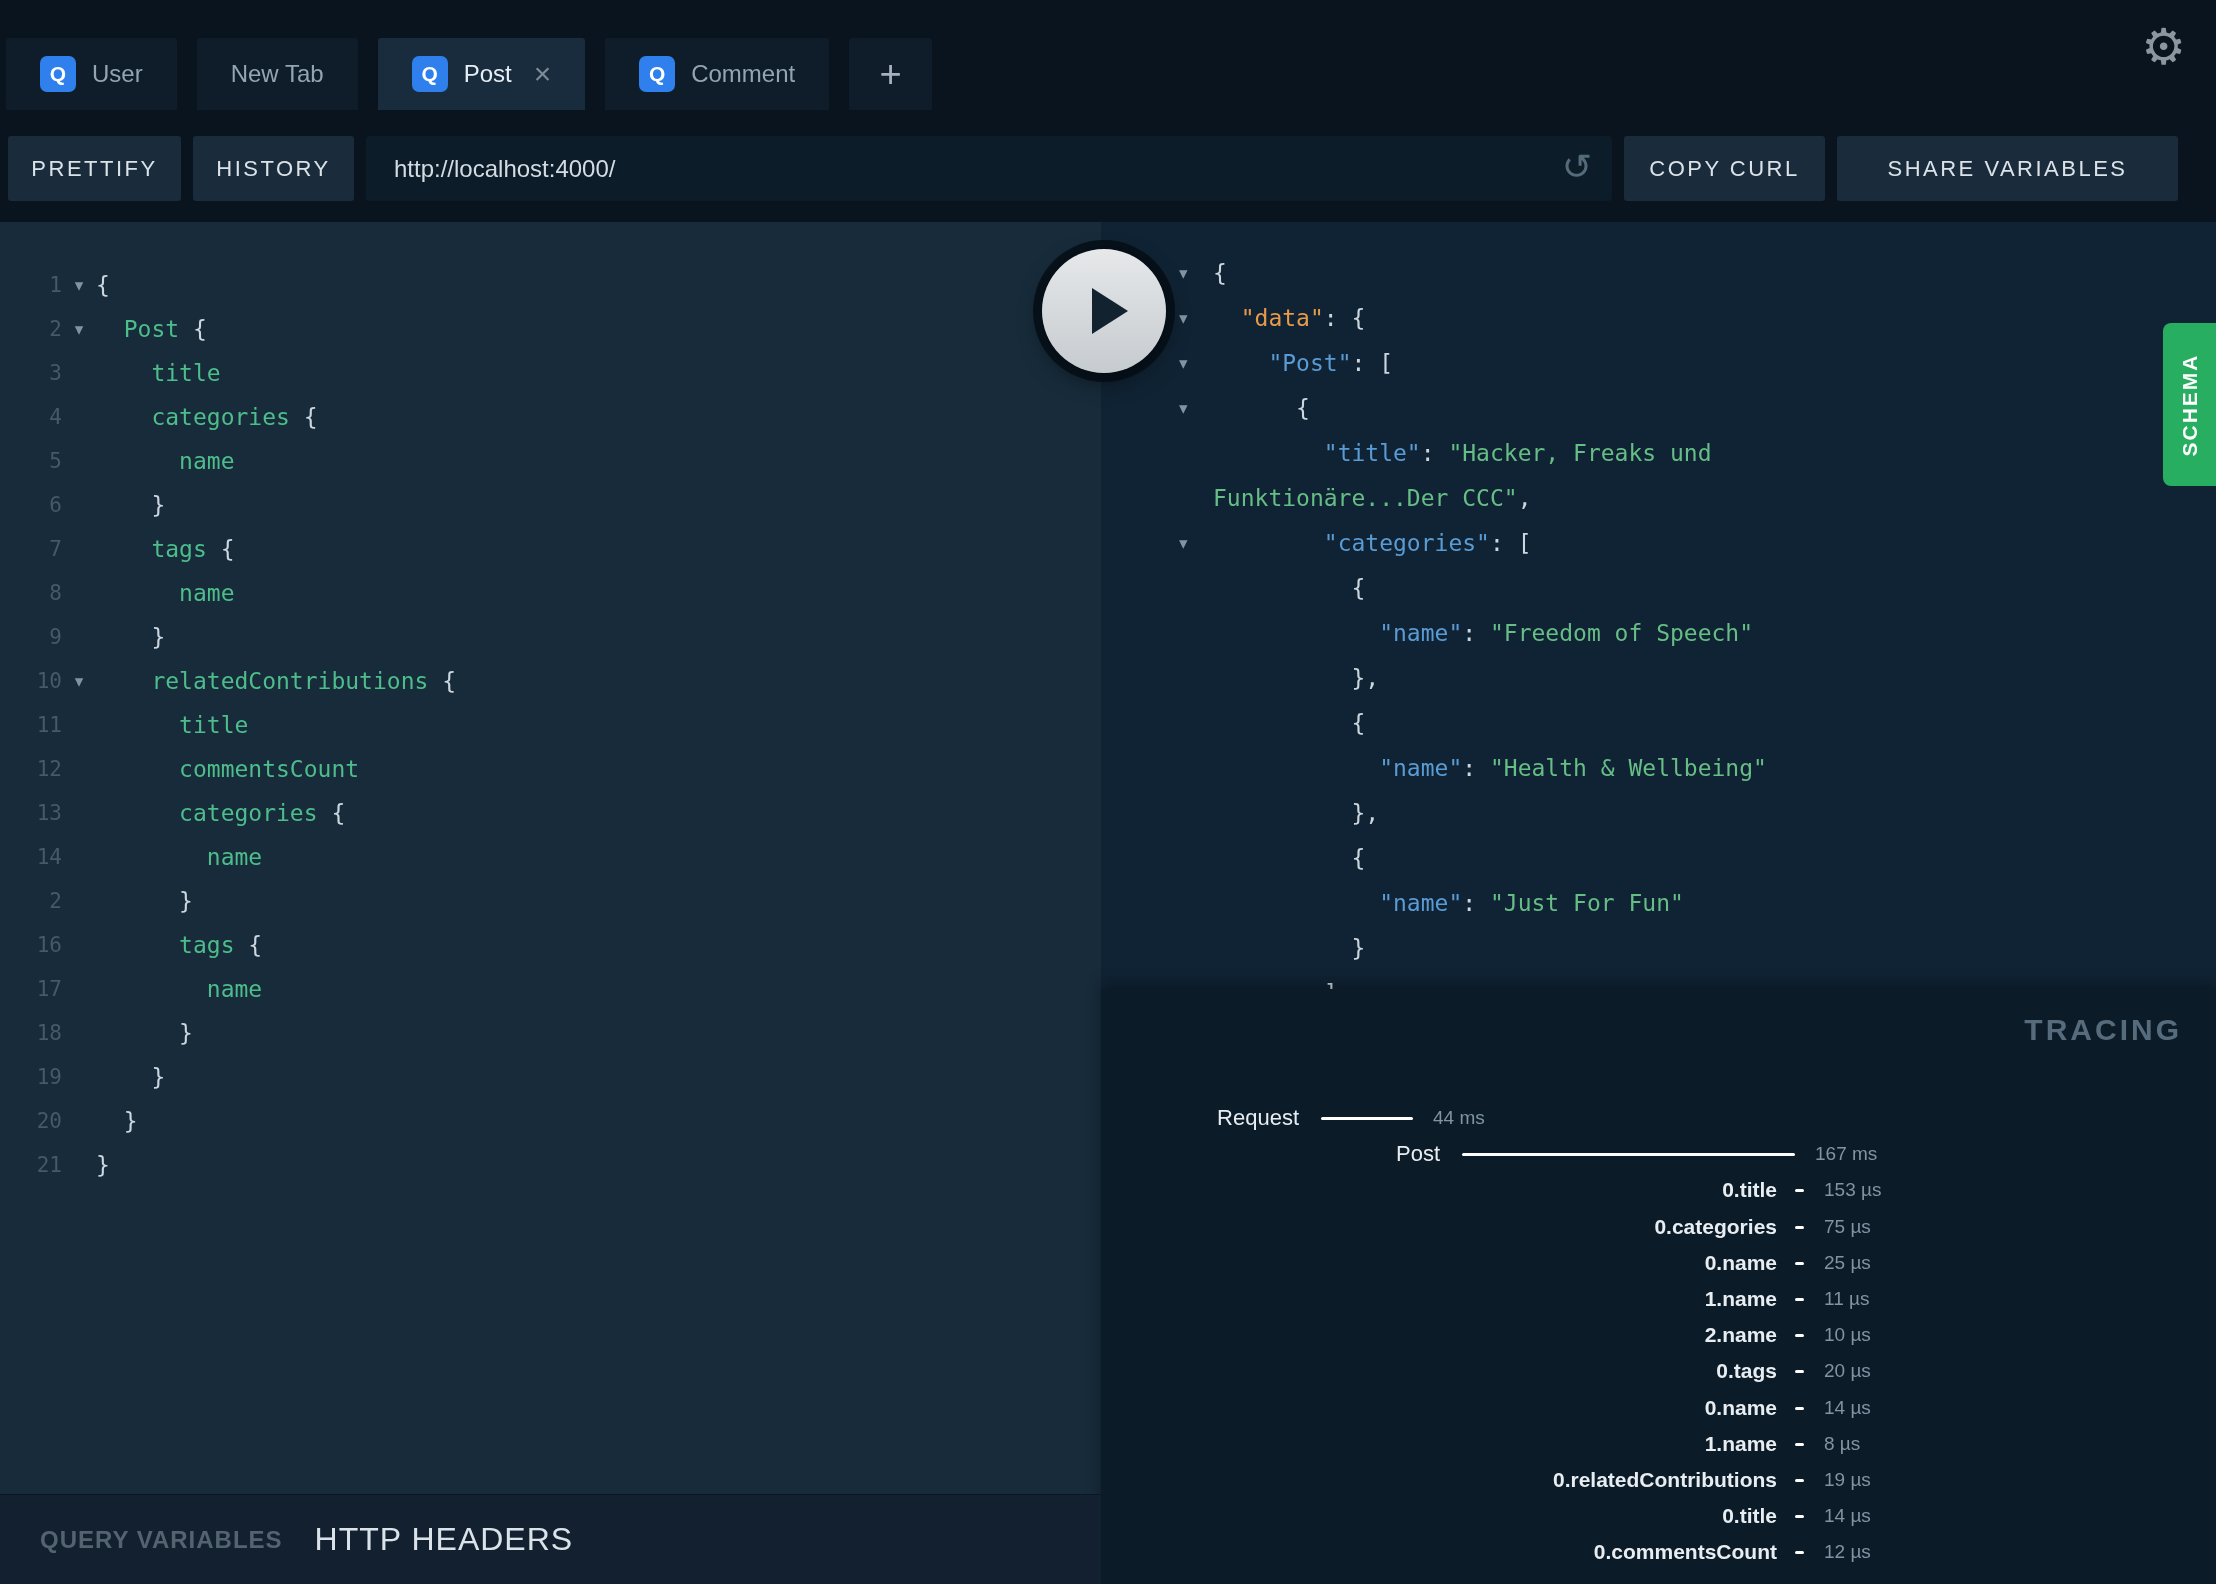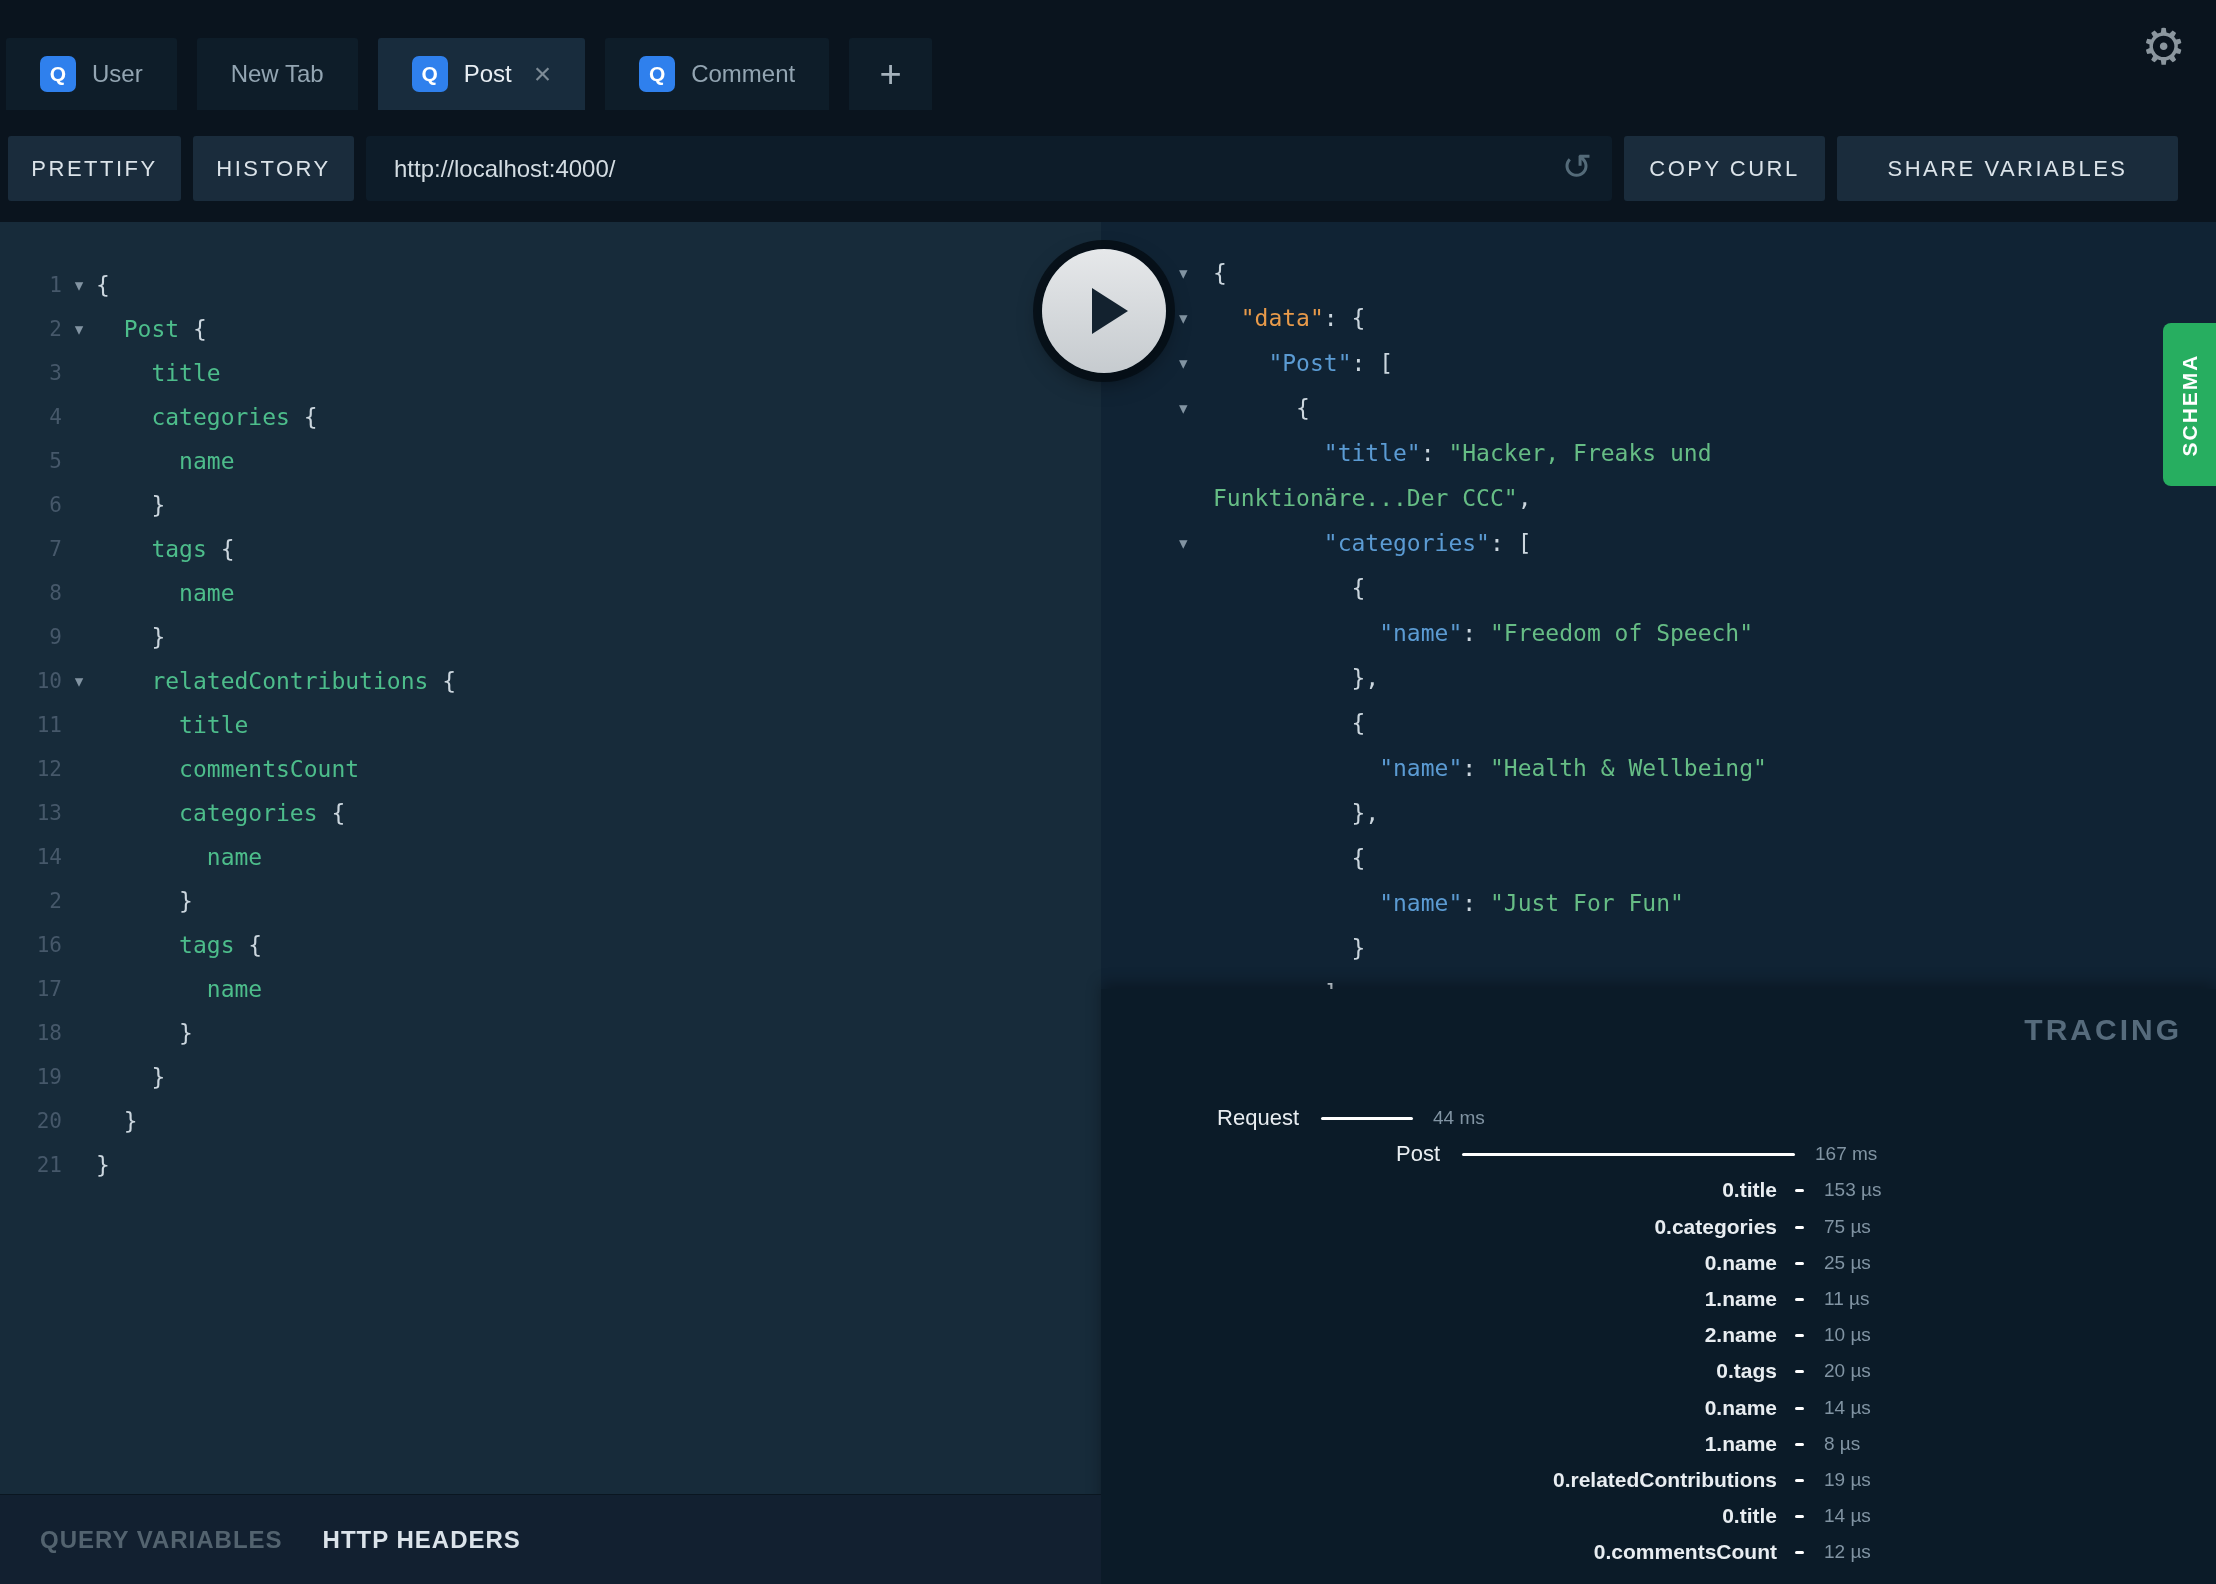--- a/index.html
+++ b/index.html
@@ -81,21 +81,21 @@
   .tbar { height:3px; background:#ffffff; border-radius:2px; flex:none; }
   .trow.request .tbar { width:92px; margin-left:22px; }
   .trow.root .tbar { width:333px; margin-left:22px; }
   .trow.field .tbar { width:9px; margin-left:18px; }
   .ttime { color:#8194a3; font-size:19px; margin-left:20px; white-space:nowrap; }
 
   
   .footer-left { position:absolute; top:1494px; left:0; width:1101px; height:90px; background:#122030;
                  border-top:1px solid #0a1620; display:flex; align-items:center; gap:32px; padding-left:40px; }
   .fv { color:#53636f; font-weight:bold; font-size:24px; letter-spacing:1px; cursor:pointer; }
-  .fh { color:#dbe3ea; font-weight:bold; font-size:24px; letter-spacing:1px; cursor:pointer;margin-left:8px; }
+  .fh { color:#dbe3ea; font-weight:normal; font-size:32px; letter-spacing:1px; cursor:pointer; }
 </style>
 </head>
 <body>
 
 <div class="app">
 
   <header class="topbar">
     <div class="tabbar">
 
     <div class="tab">

